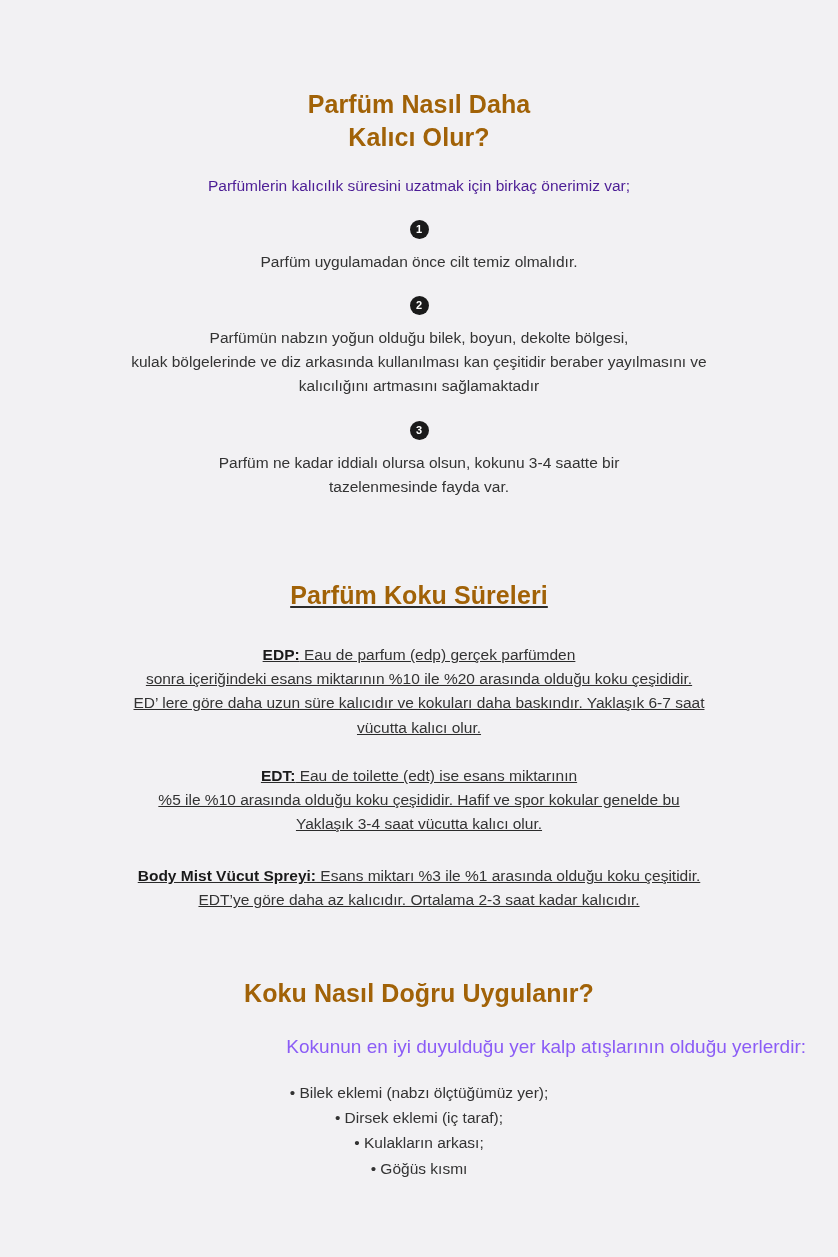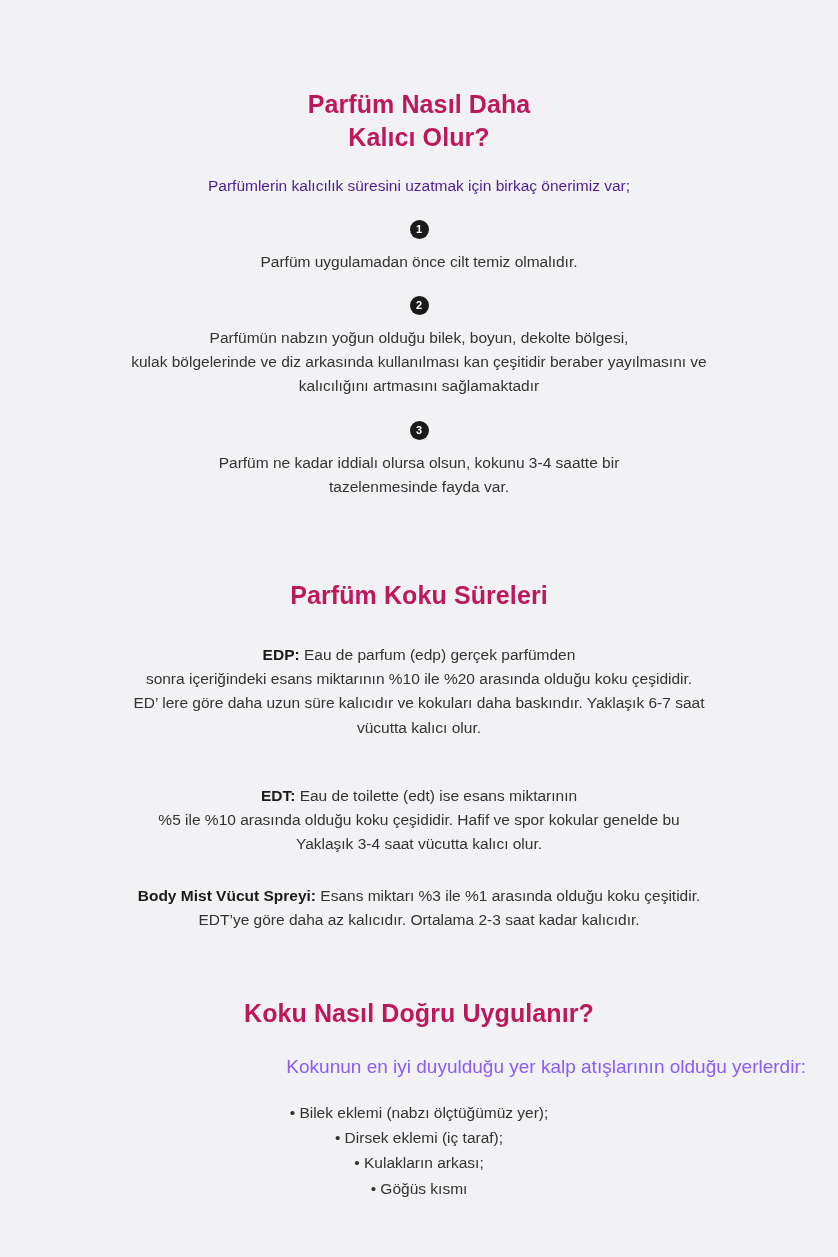--- a/index.html
+++ b/index.html
@@ -21,21 +21,21 @@
     padding: 0 32px;
     position: relative;
   }
   .section {
     text-align: center;
   }
   .title {
     font-size: 25px;
     font-weight: bold;
     line-height: 1.32;
-    color: #be185d;
+    color: #a16207;
     letter-spacing: 0.1px;
   }
   #section-tips .title {
     margin-top: 88px;
   }
   .title .line {
     display: block;
   }
   .intro {
     font-size: 15.5px;
@@ -65,20 +65,21 @@
     line-height: 1.56;
     margin-top: 11px;
     color: #333;
   }
   .step-text .line {
     display: block;
   }
 
   #section-durations {
     margin-top: 80px;
+    text-decoration: underline;
   }
   #section-durations .title {
     font-size: 25px;
   }
   .para {
     font-size: 15.5px;
     line-height: 1.56;
     color: #333;
     margin-top: 26px;
   }
@@ -86,21 +87,21 @@
     display: block;
   }
   .para strong {
     font-weight: bold;
     color: #1a1a1a;
   }
   #para-edp {
     margin-top: 31px;
   }
   #para-edt {
-    margin-top: 44px;
+    margin-top: 24px;
   }
   #para-bodymist {
     margin-top: 28px;
   }
 
   #section-application {
     margin-top: 64px;
   }
   #section-application .title {
     font-size: 25px;

